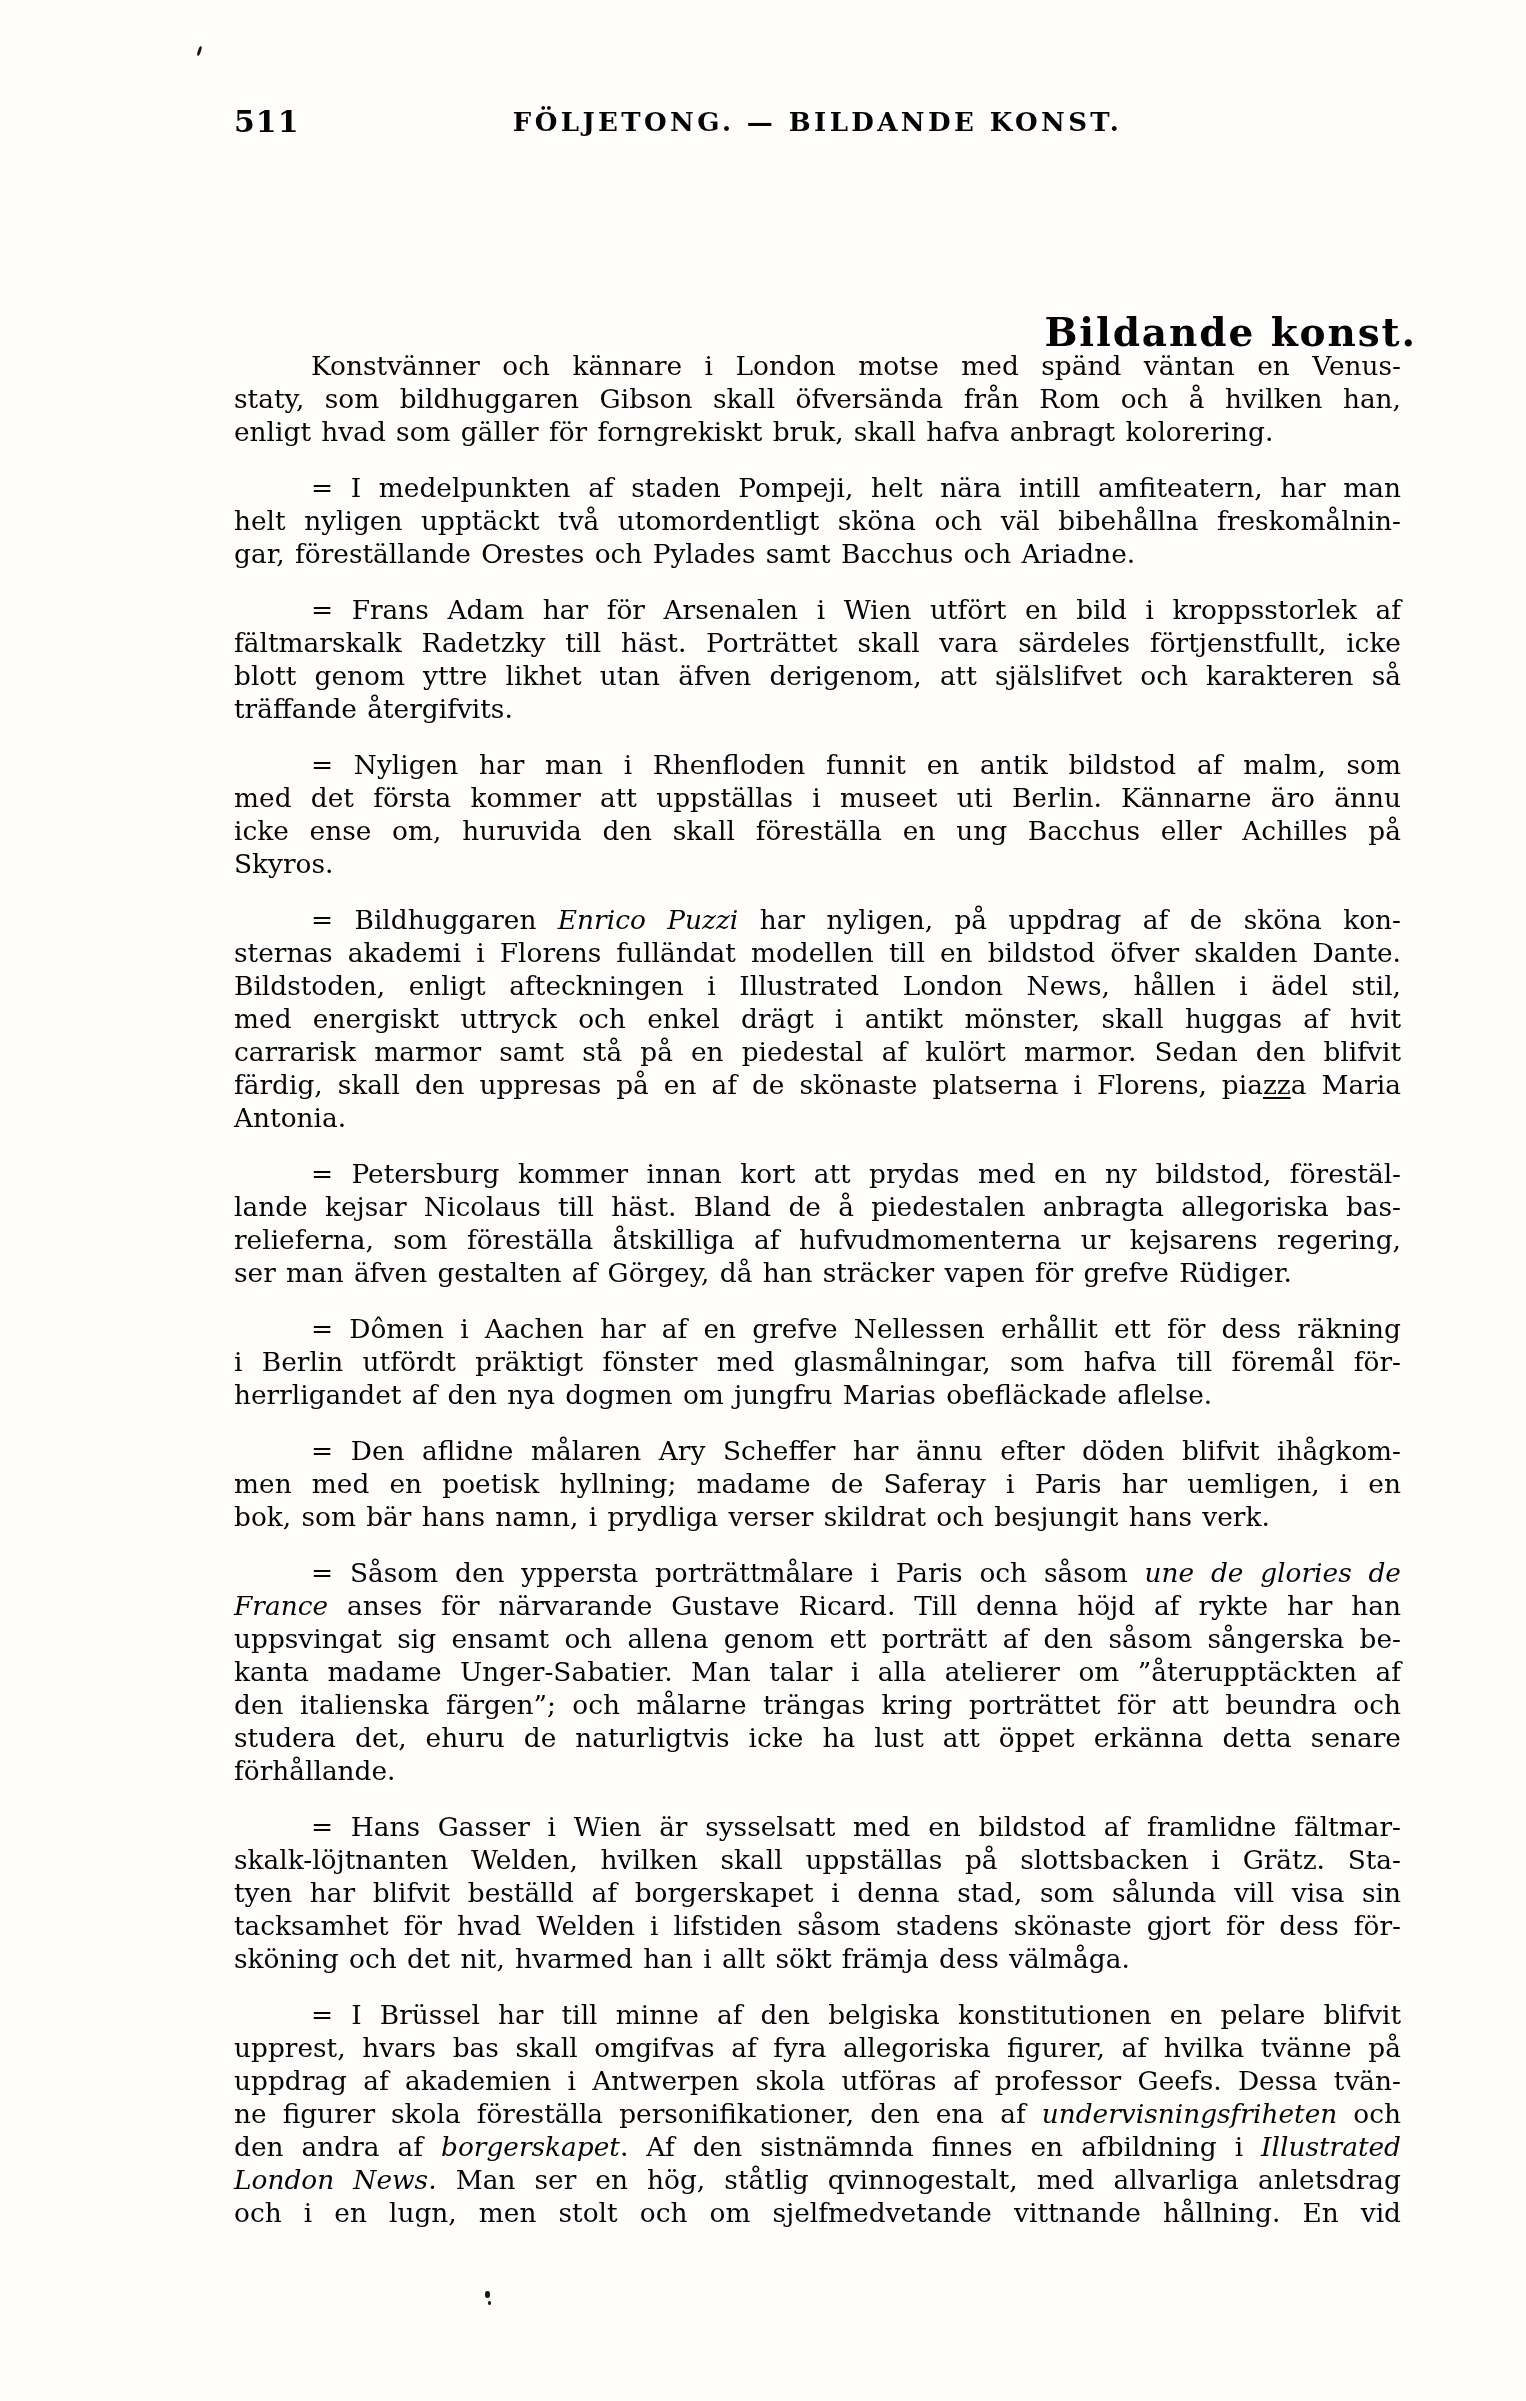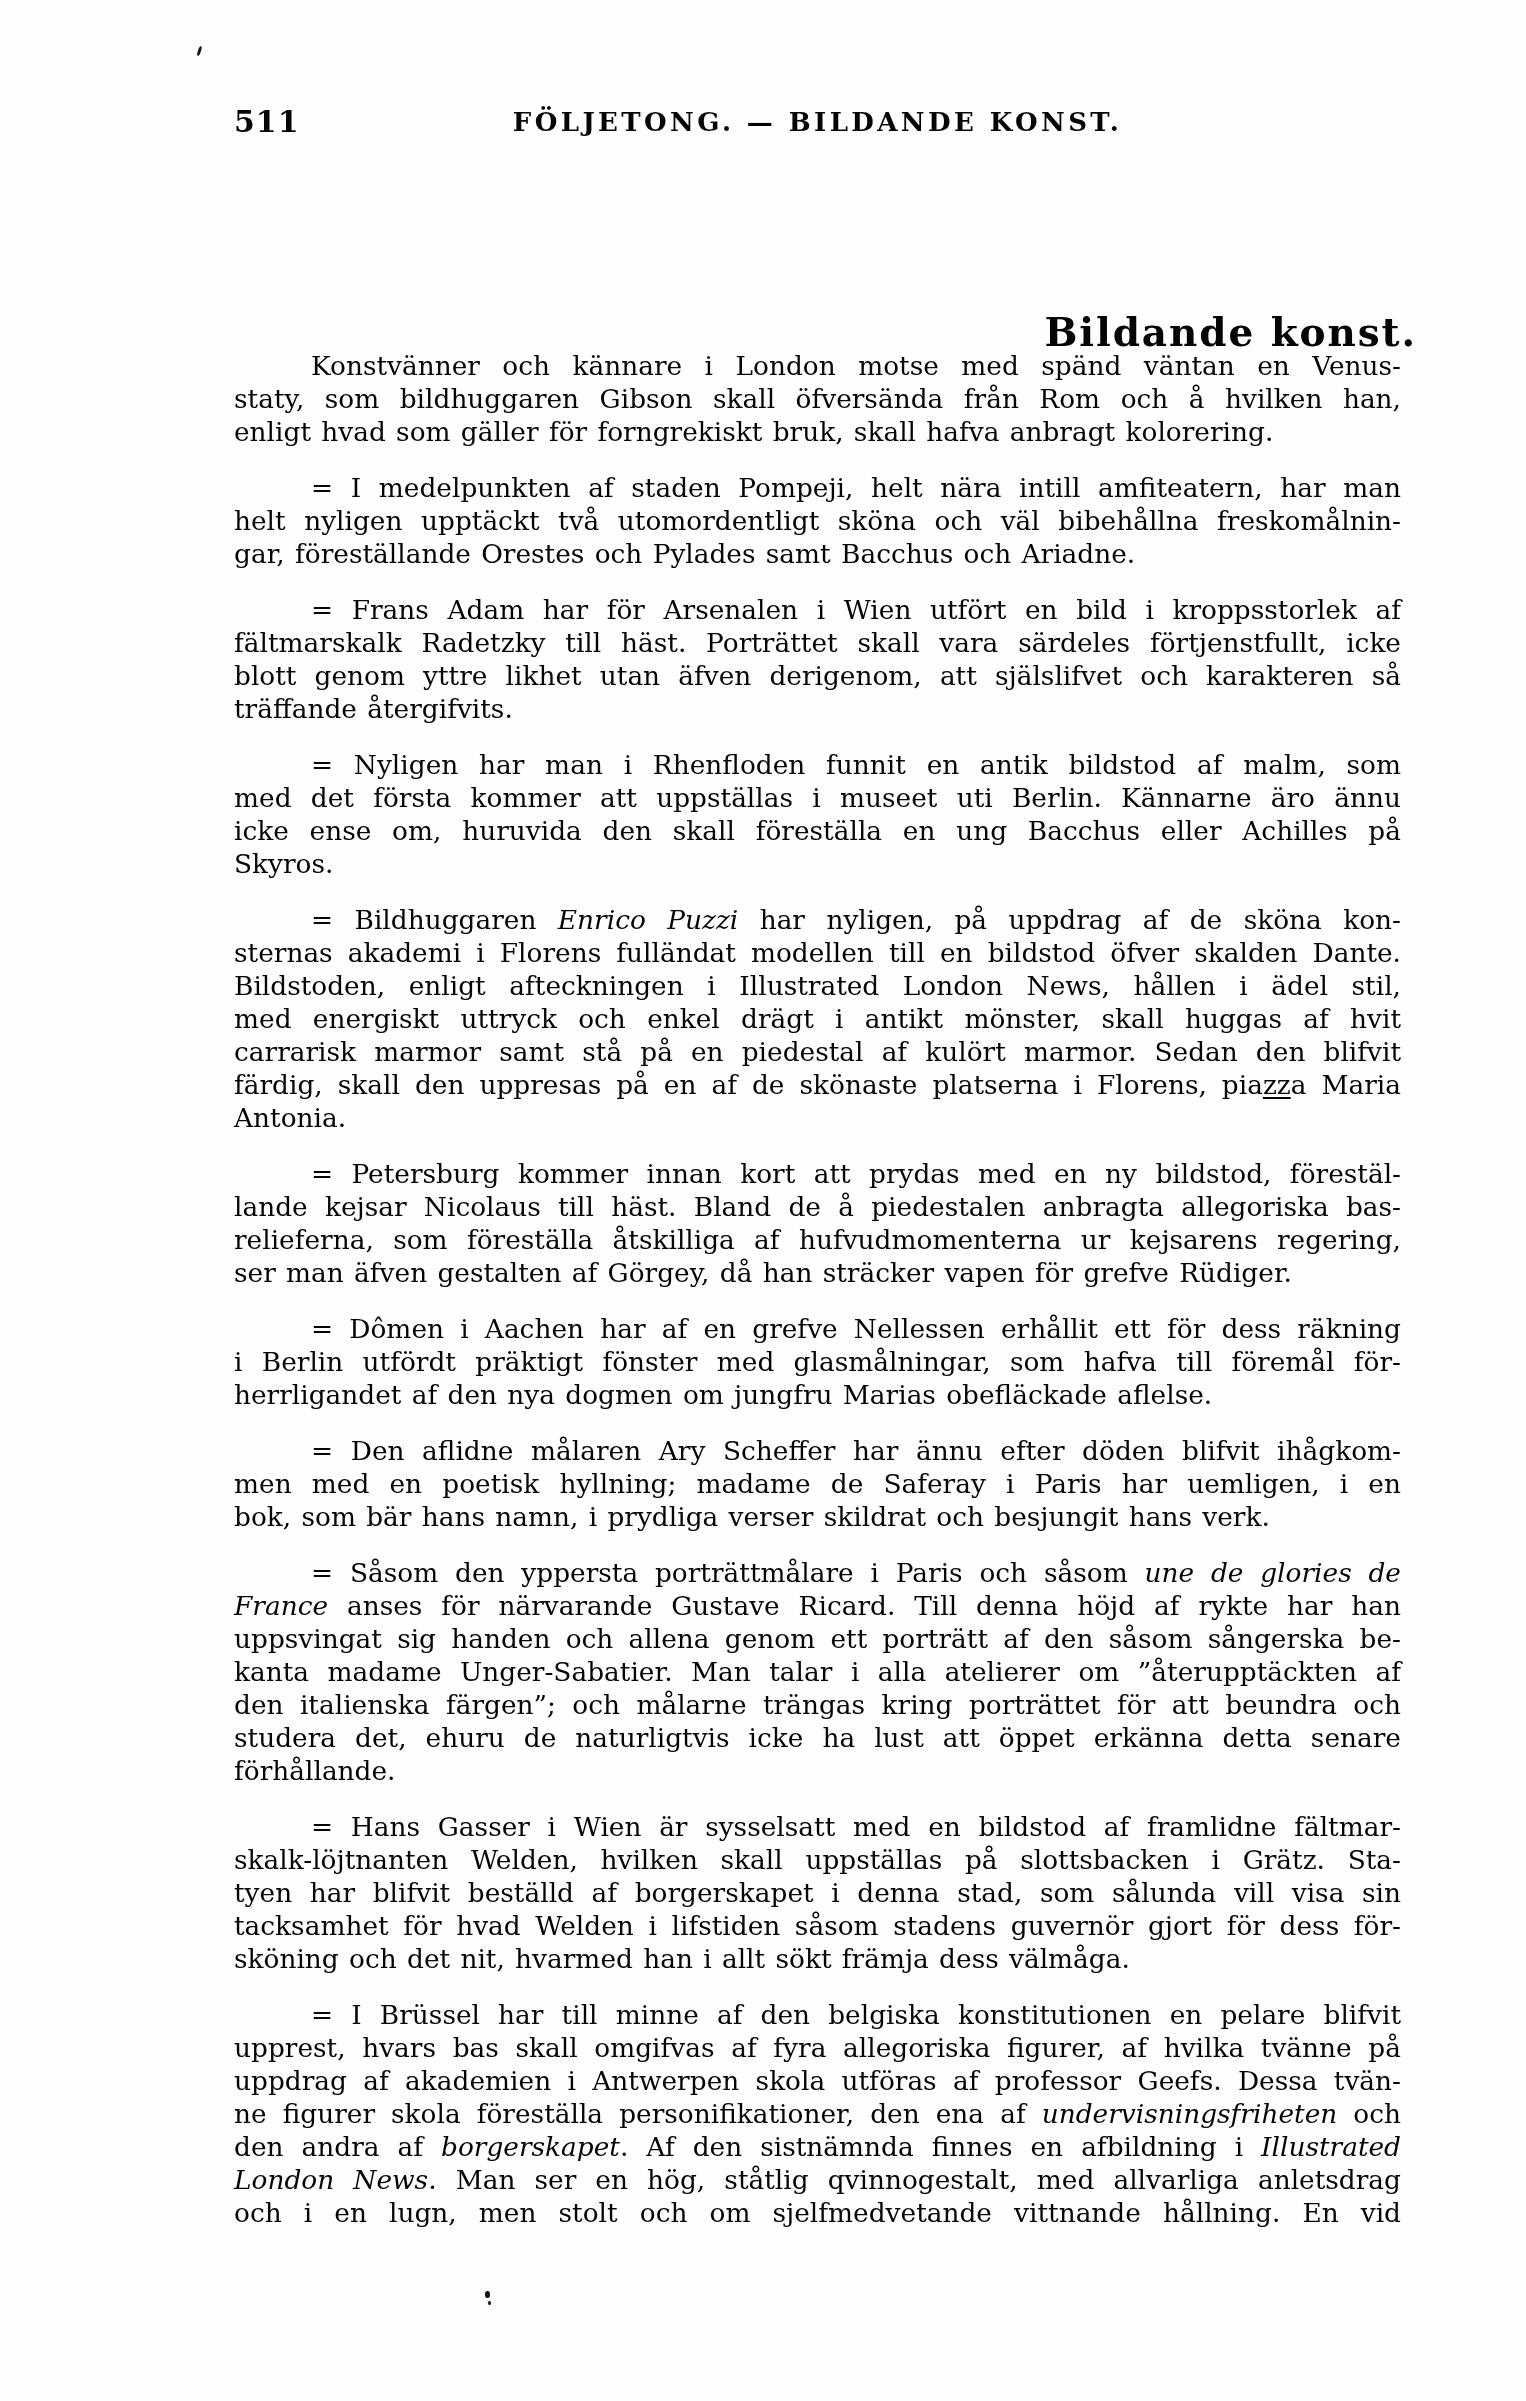--- a/index.html
+++ b/index.html
@@ -105,31 +105,31 @@
         <div class="pline last"><span>herrligandet af den nya dogmen om jungfru Marias obefläckade aflelse.</span></div>
       </div>
       <div class="paragraph">
         <div class="pline first"><span>= Den aflidne målaren Ary Scheffer har ännu efter döden blifvit ihågkom-</span></div>
         <div class="pline"><span>men med en poetisk hyllning; madame de Saferay i Paris har uemligen, i en</span></div>
         <div class="pline last"><span>bok, som bär hans namn, i prydliga verser skildrat och besjungit hans verk.</span></div>
       </div>
       <div class="paragraph">
         <div class="pline first"><span>= Såsom den yppersta porträttmålare i Paris och såsom </span><span class="it">une de glories de</span></div>
         <div class="pline"><span class="it">France</span><span> anses för närvarande Gustave Ricard. Till denna höjd af rykte har han</span></div>
-        <div class="pline"><span>uppsvingat sig handen och allena genom ett porträtt af den såsom sångerska be-</span></div>
+        <div class="pline"><span>uppsvingat sig ensamt och allena genom ett porträtt af den såsom sångerska be-</span></div>
         <div class="pline"><span>kanta madame Unger-Sabatier. Man talar i alla atelierer om ”återupptäckten af</span></div>
         <div class="pline"><span>den italienska färgen”; och målarne trängas kring porträttet för att beundra och</span></div>
         <div class="pline"><span>studera det, ehuru de naturligtvis icke ha lust att öppet erkänna detta senare</span></div>
         <div class="pline last"><span>förhållande.</span></div>
       </div>
       <div class="paragraph">
         <div class="pline first"><span>= Hans Gasser i Wien är sysselsatt med en bildstod af framlidne fältmar-</span></div>
         <div class="pline"><span>skalk-löjtnanten Welden, hvilken skall uppställas på slottsbacken i Grätz. Sta-</span></div>
         <div class="pline"><span>tyen har blifvit beställd af borgerskapet i denna stad, som sålunda vill visa sin</span></div>
-        <div class="pline"><span>tacksamhet för hvad Welden i lifstiden såsom stadens guvernör gjort för dess för-</span></div>
+        <div class="pline"><span>tacksamhet för hvad Welden i lifstiden såsom stadens skönaste gjort för dess för-</span></div>
         <div class="pline last"><span>sköning och det nit, hvarmed han i allt sökt främja dess välmåga.</span></div>
       </div>
       <div class="paragraph">
         <div class="pline first"><span>= I Brüssel har till minne af den belgiska konstitutionen en pelare blifvit</span></div>
         <div class="pline"><span>upprest, hvars bas skall omgifvas af fyra allegoriska figurer, af hvilka tvänne på</span></div>
         <div class="pline"><span>uppdrag af akademien i Antwerpen skola utföras af professor Geefs. Dessa tvän-</span></div>
         <div class="pline"><span>ne figurer skola föreställa personifikationer, den ena af </span><span class="it">undervisningsfriheten</span><span> och</span></div>
         <div class="pline"><span>den andra af </span><span class="it">borgerskapet</span><span>. Af den sistnämnda finnes en afbildning i </span><span class="it">Illustrated</span></div>
         <div class="pline"><span class="it">London News.</span><span> Man ser en hög, ståtlig qvinnogestalt, med allvarliga anletsdrag</span></div>
         <div class="pline"><span>och i en lugn, men stolt och om sjelfmedvetande vittnande hållning. En vid</span></div>

